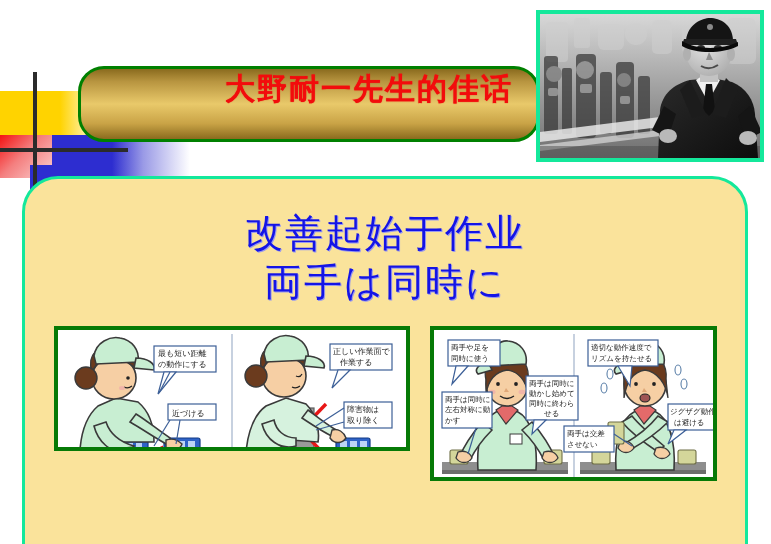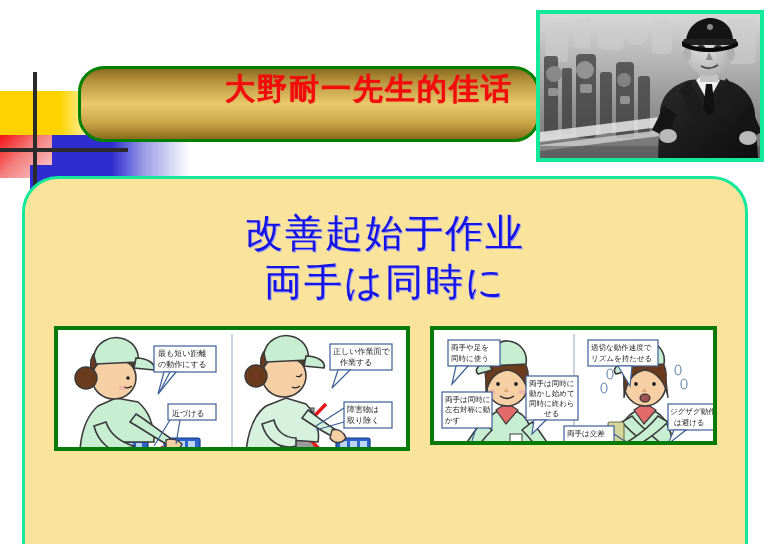--- a/index.html
+++ b/index.html
@@ -45,21 +45,21 @@
       letter-spacing:2px;text-shadow:1px 1px 0 #9a9aee;}
 
   #bottom-heading{position:absolute;left:0;top:310px;width:100%;text-align:center;
       color:#1414E6;font-weight:bold;font-size:42px;letter-spacing:1px;
       text-shadow:1px 1px 0 #9a9aee;}
 
   
   .illo-frame{position:absolute;border:4px solid #067A06;box-sizing:border-box;
       background:#ffffff;overflow:hidden;}
   #illo-left{left:54px;top:326px;width:356px;height:125px;}
-  #illo-right{left:430px;top:326px;width:287px;height:119px;}
+  #illo-right{left:430px;top:326px;width:287px;height:155px;}
   .illo-frame svg{display:block;}
 </style>
 </head>
 <body>
 
 <div id="slide">
 
   <div class="deco" id="deco-yellow"></div>
   <div class="deco" id="deco-yellow-fade"></div>
   <div class="deco" id="deco-red"></div>

